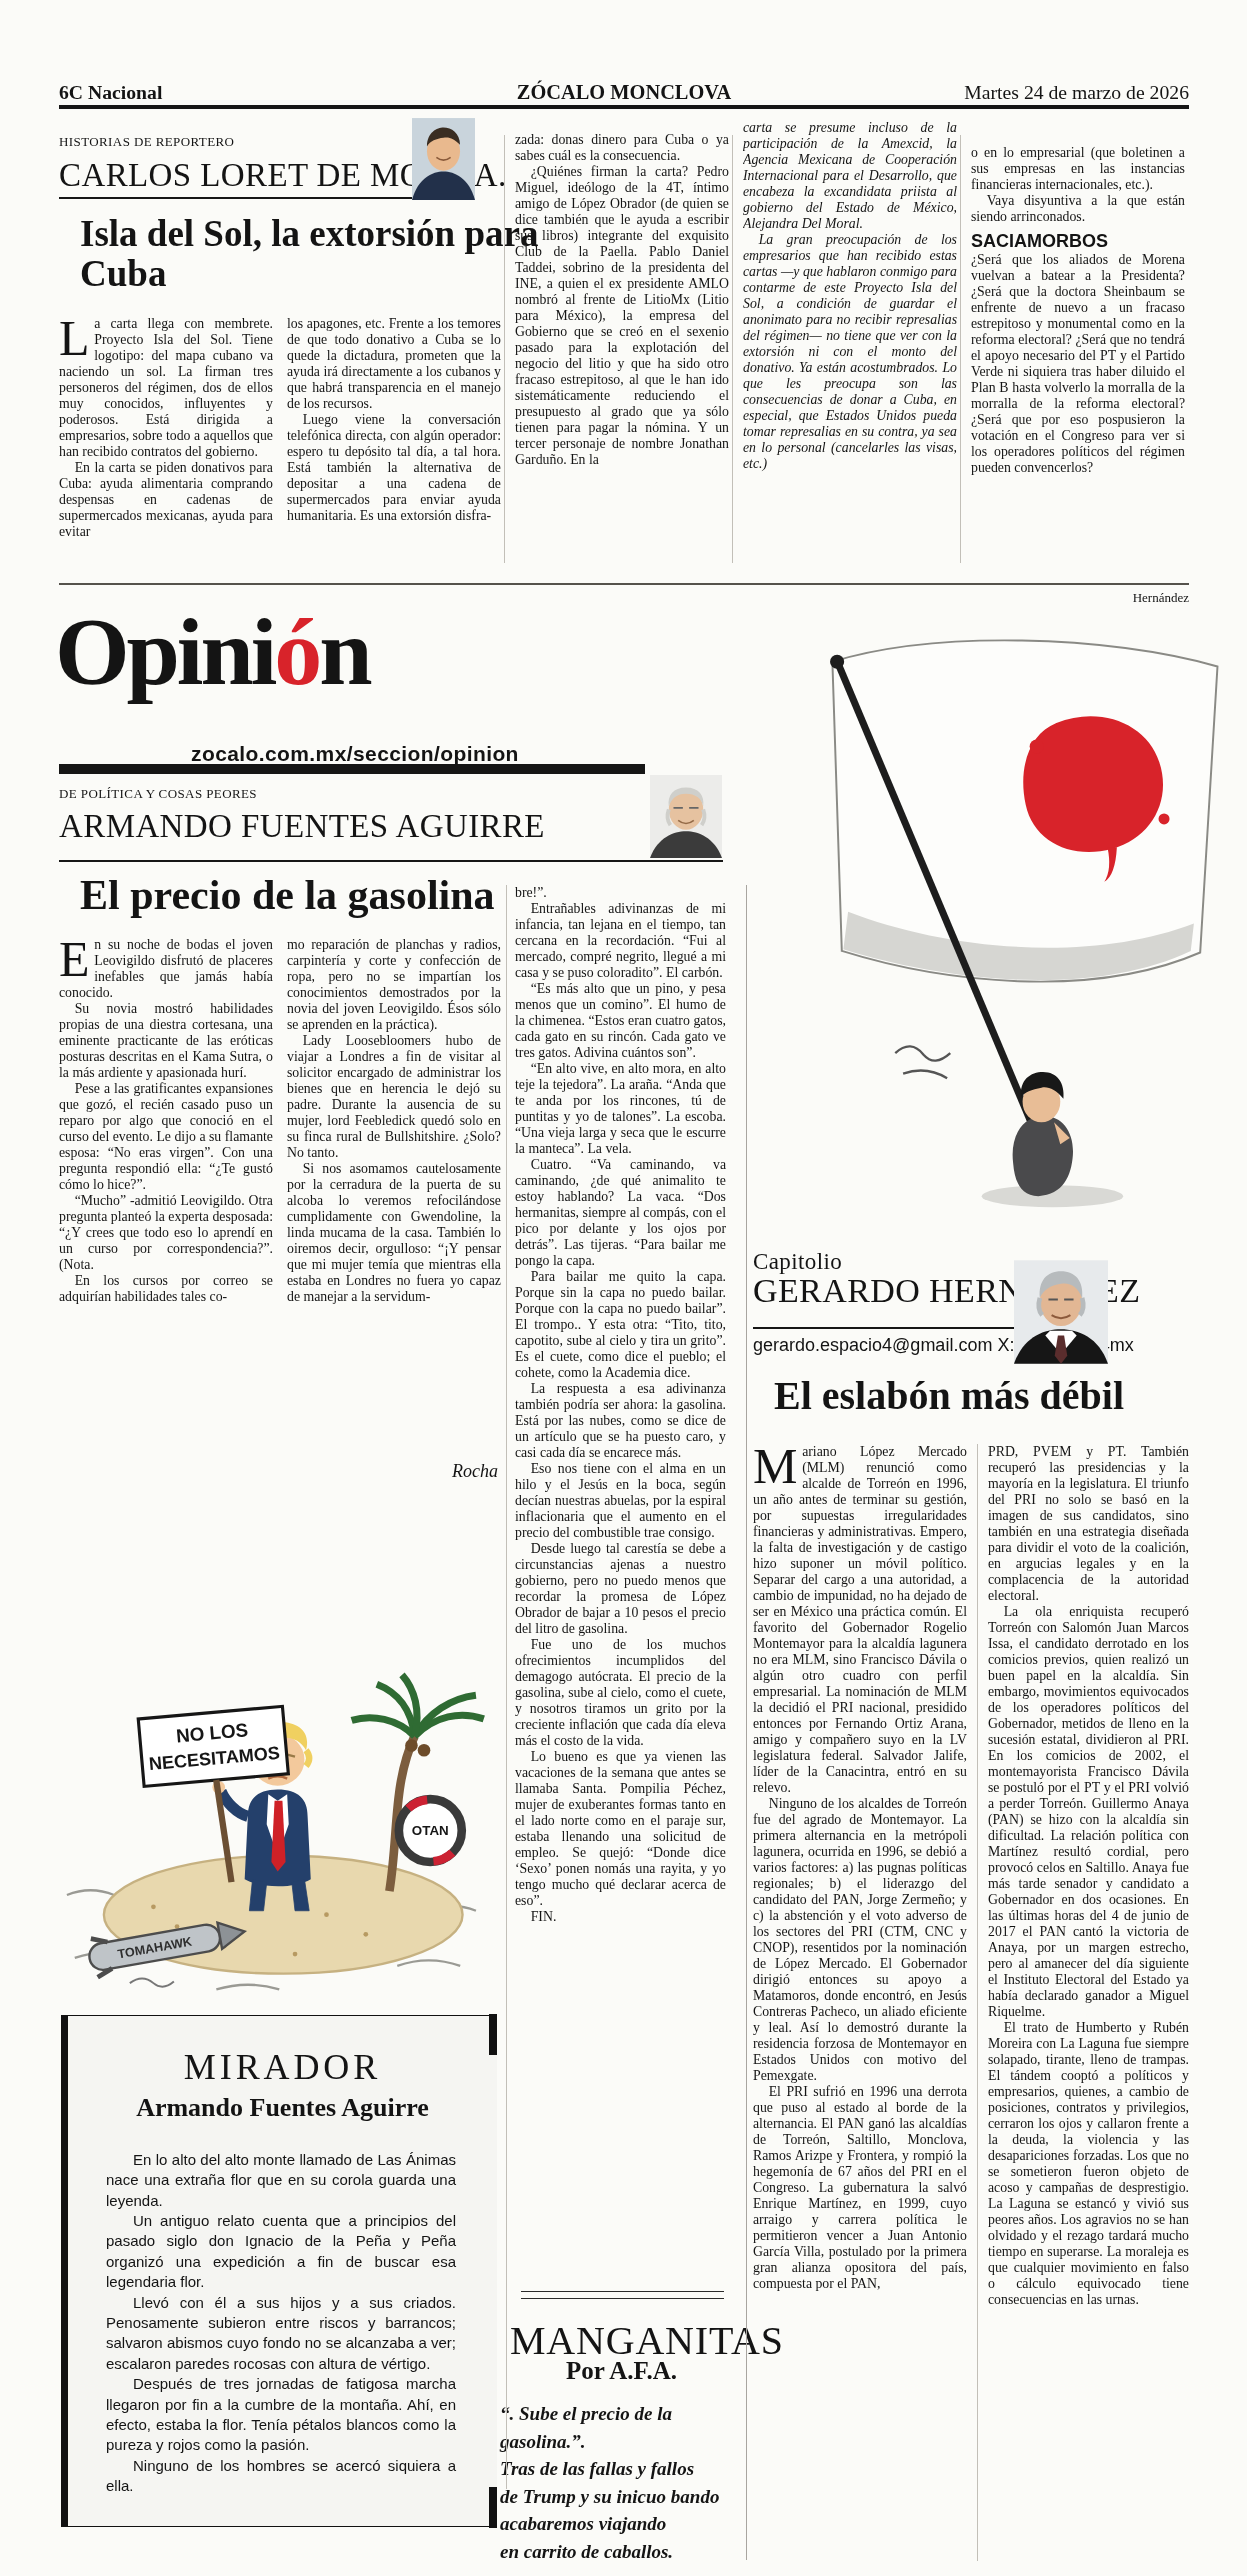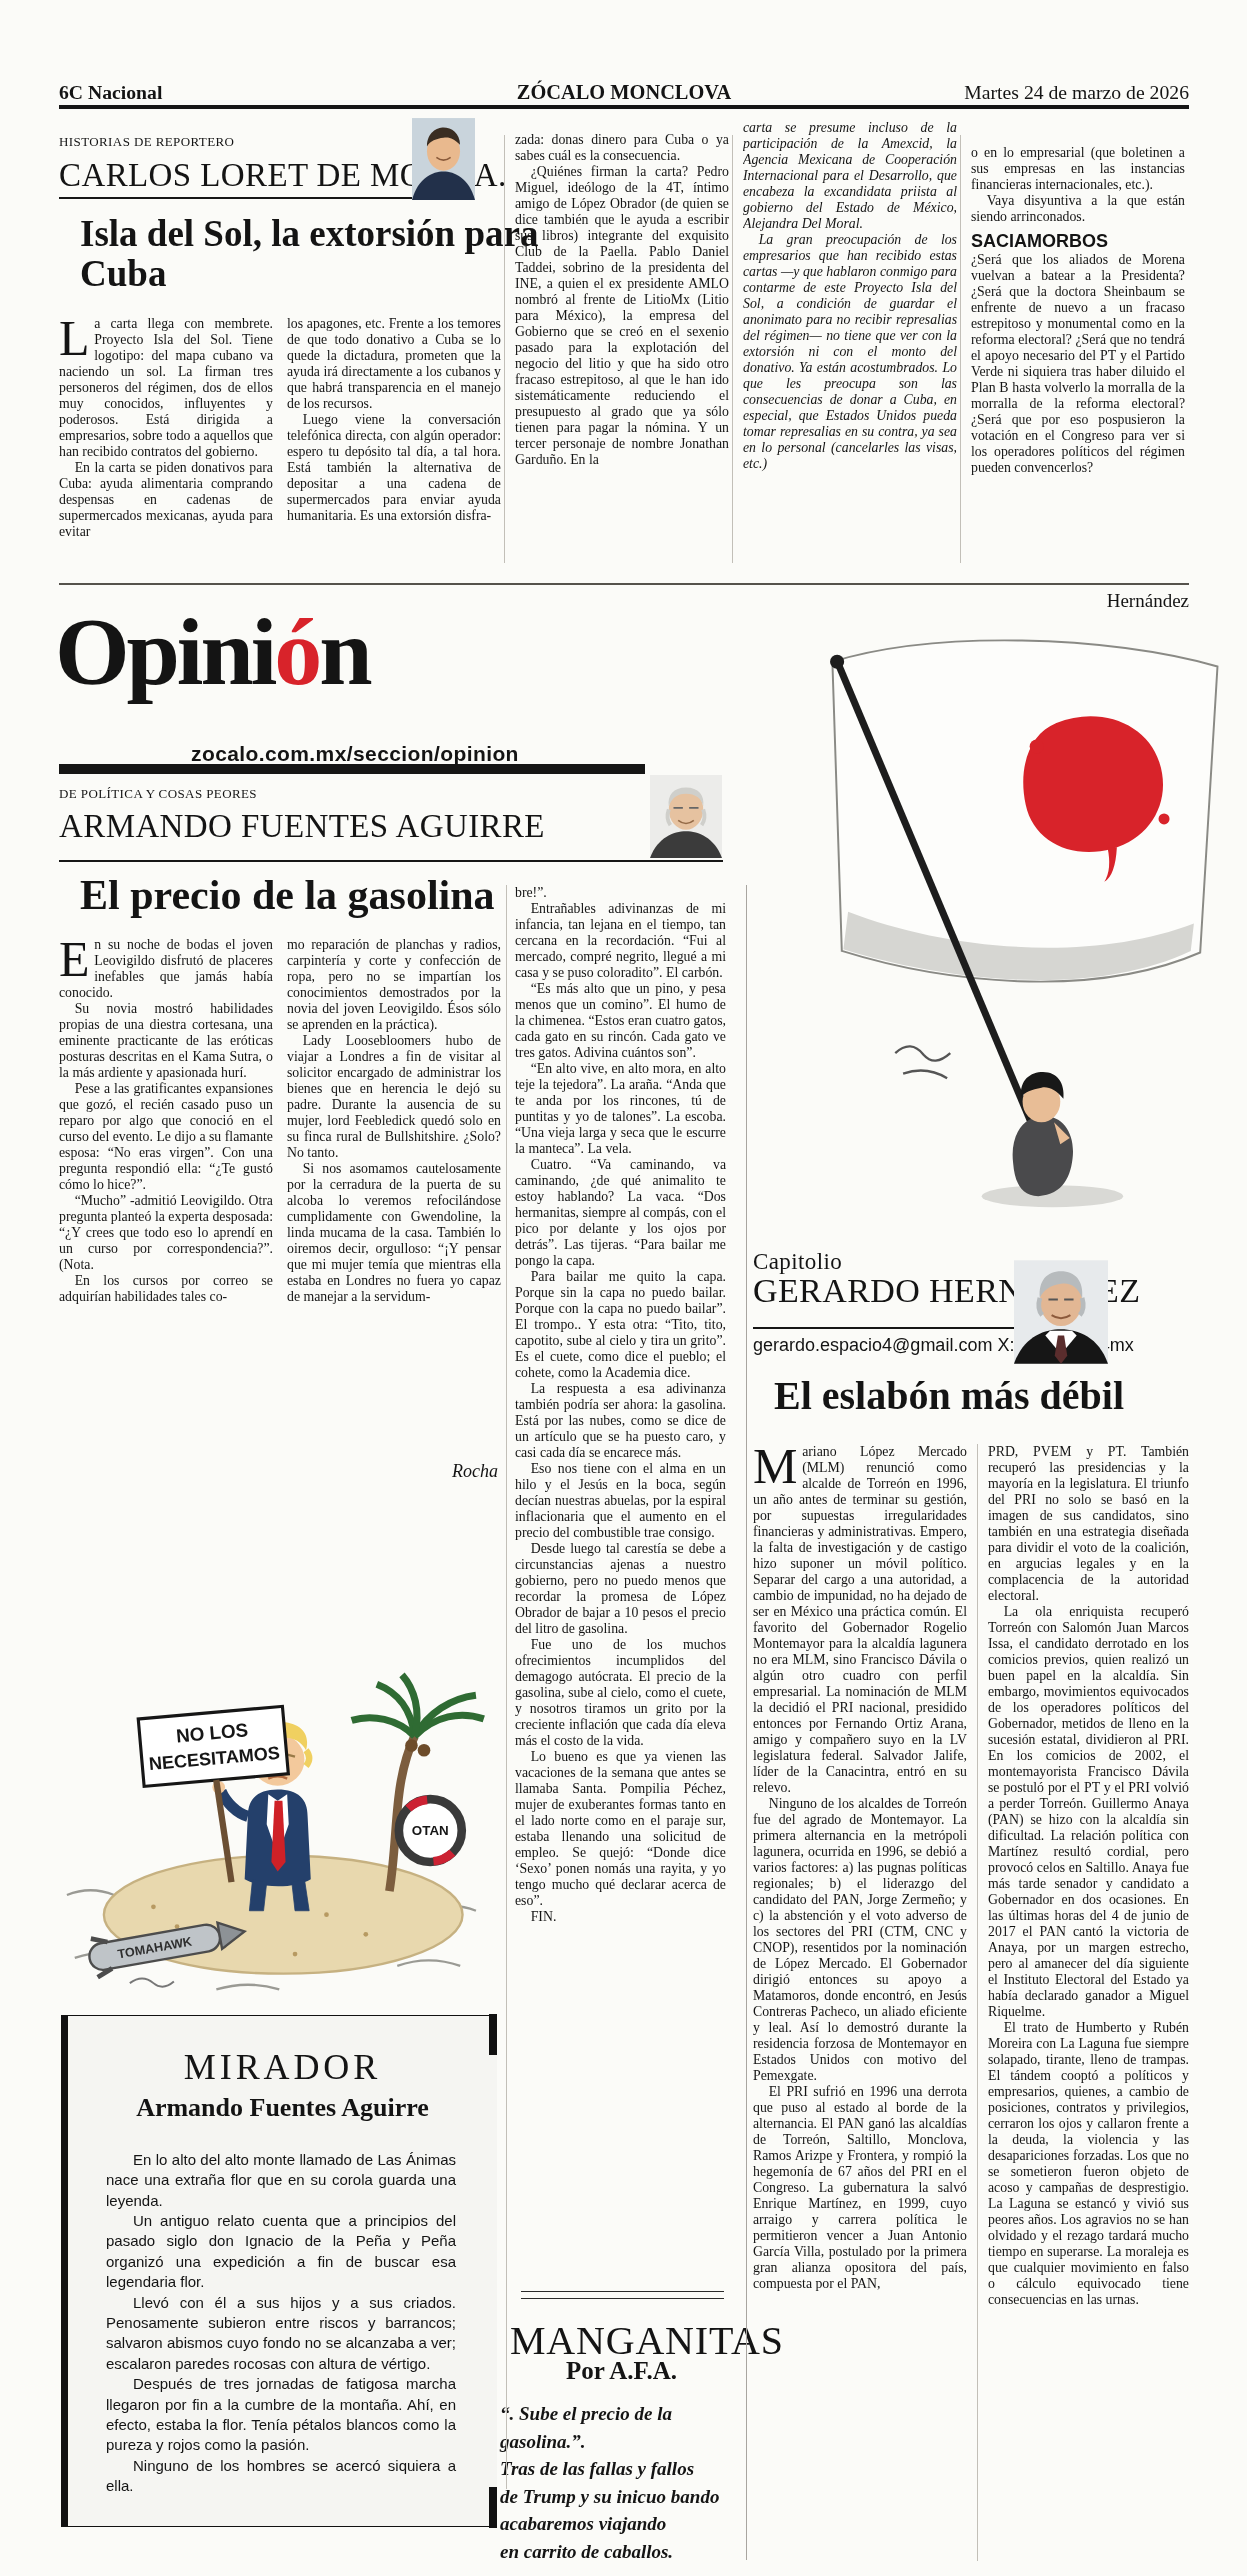--- a/index.html
+++ b/index.html
@@ -90,21 +90,21 @@
   <div class="vrule" style="left:504px;top:135px;height:428px;"></div>
   <div class="vrule" style="left:732px;top:135px;height:428px;"></div>
   <div class="vrule" style="left:960px;top:135px;height:428px;"></div>
 
   <div class="abs rule" style="left:59px;top:583px;width:1130px;height:1.6px;background:#55524c;"></div>
 
   <div class="abs logo" style="left:55px;top:604px;"><span>Opini</span><span class="accent">ó</span><span>n</span></div>
   <div class="abs logo-url" style="left:191px;top:742px;">zocalo.com.mx/seccion/opinion</div>
   <div class="abs rule" style="left:59px;top:764px;width:586px;height:10.2px;"></div>
 
-  <div class="abs credit" style="left:944px;top:590px;width:245px;text-align:right;font-style:normal;font-size:19px;">Hernández</div>
+  <div class="abs credit" style="left:944px;top:590px;width:245px;text-align:right;font-style:normal;font-size:13px;">Hernández</div>
   <div class="abs" style="left:777px;top:613px;">
     <svg width="466" height="613" viewBox="0 0 592 780">
       <path d="M70,62 C200,22 420,28 560,68 L538,432 C400,492 210,470 82,430 Z" fill="#fdfdfb" stroke="#8a8a85" stroke-width="2.5"></path>
       <path d="M90,380 C220,430 400,445 530,395 L526,430 C400,490 212,468 84,428 Z" fill="#d6d6d2"></path>
       <path d="M355,140 C410,118 470,140 486,190 C502,238 476,286 426,300 C376,314 326,292 316,244 C306,198 320,154 355,140 Z" fill="#d8232a"></path>
       <path d="M420,298 q6,28 -4,44 q14,-8 16,-44 Z" fill="#d8232a"></path>
       <circle cx="330" cy="170" r="9" fill="#d8232a"></circle>
       <circle cx="492" cy="262" r="7" fill="#d8232a"></circle>
       <line x1="78" y1="66" x2="348" y2="708" stroke="#1d1d1d" stroke-width="9"></line>
       <circle cx="76" cy="62" r="9" fill="#1d1d1d"></circle>

